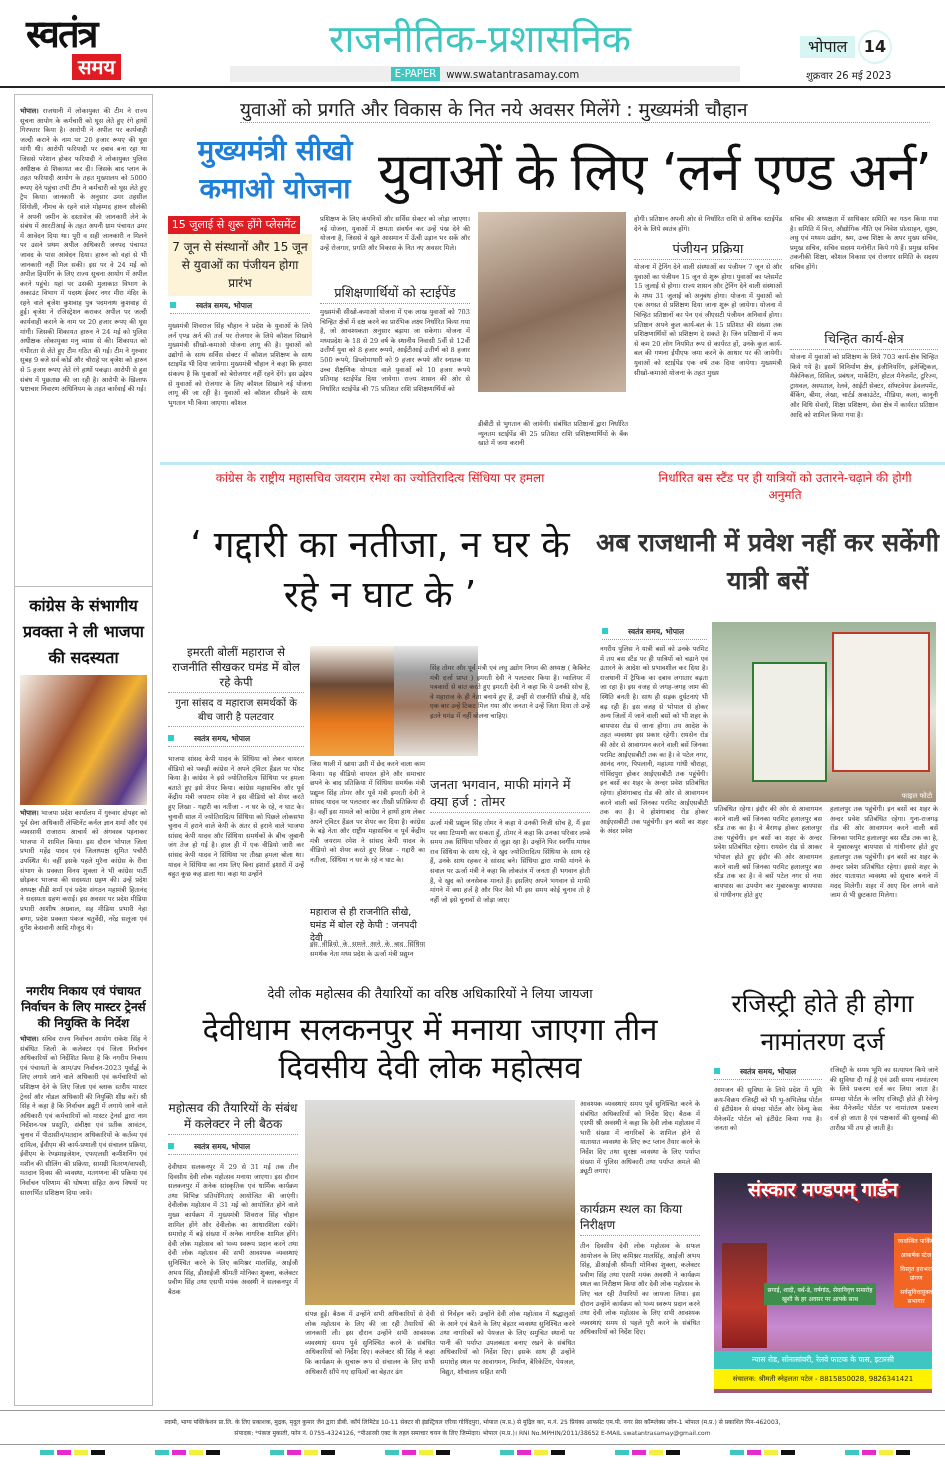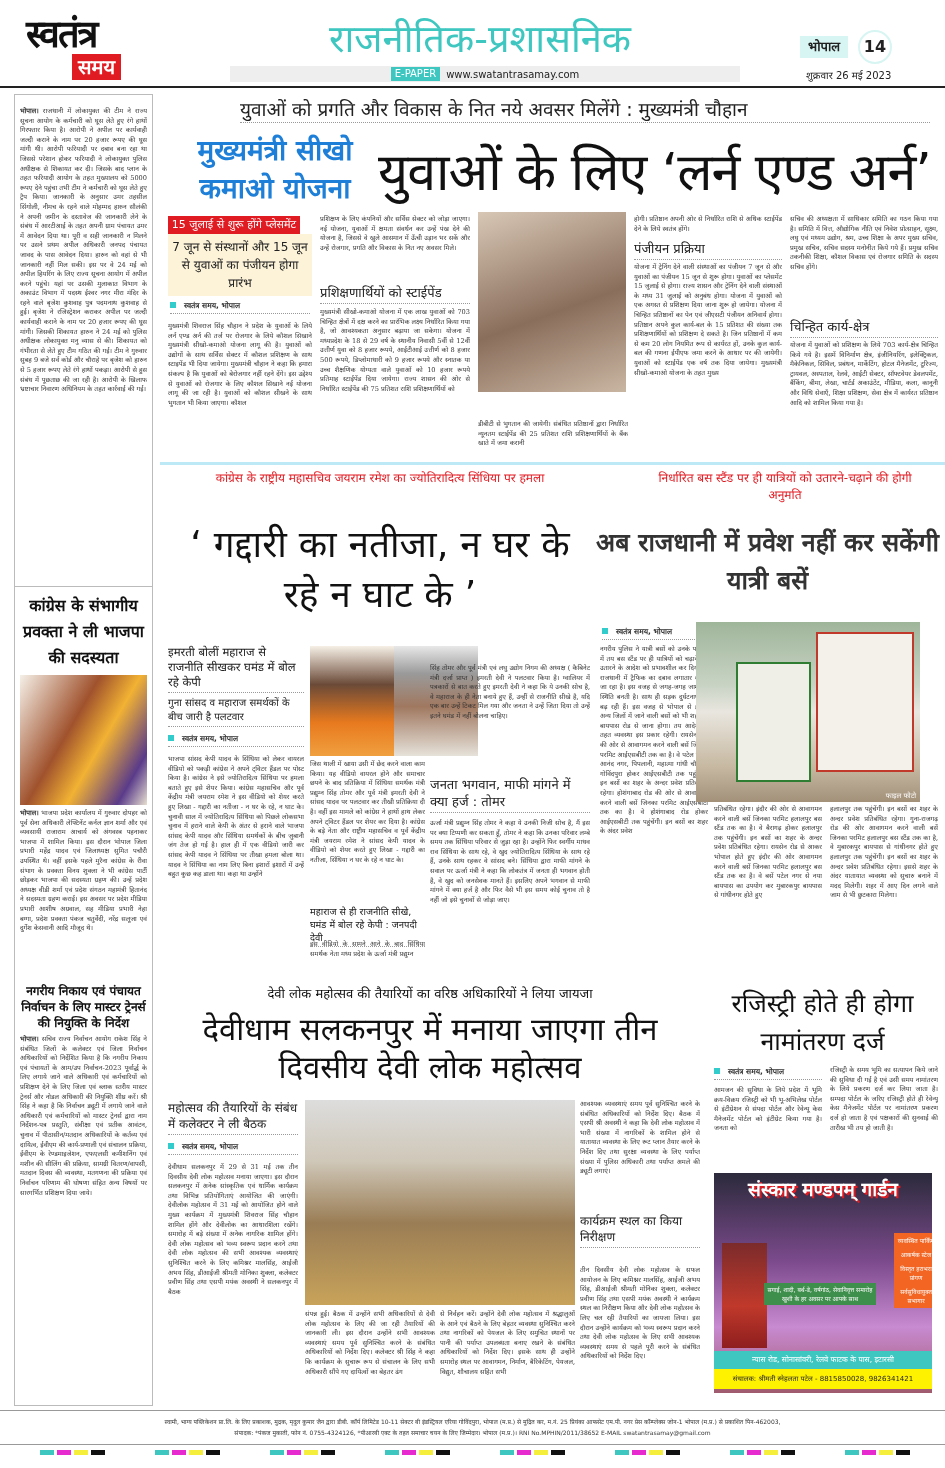--- a/index.html
+++ b/index.html
@@ -1,49 +1,49 @@
 <!DOCTYPE html>
 <html><head>
 <meta charset="utf-8">
 <style>
 *{box-sizing:border-box;margin:0;padding:0}
 body{width:945px;height:1468px;background:#fff;font-family:"DejaVu Sans",sans-serif;color:#222;position:relative;overflow:hidden}
 .abs{position:absolute}
 .body-text{font-size:6.6px;line-height:9.6px;color:#333;text-align:justify;overflow:hidden;font-family:"DejaVu Serif",serif}
-.byline{font-size:7.5px;font-weight:bold;color:#333;display:flex;align-items:center;gap:8px;border-bottom:1px dotted #999;padding-bottom:3px}
+.byline{font-size:7.5px;font-weight:bold;color:#333;display:flex;align-items:center;gap:20px;border-bottom:1px dotted #999;padding-bottom:3px}
 .byline .sq{width:6px;height:6px;background:#3cc;display:inline-block}
-.sub{font-size:13px;text-align:left;color:#222;border-bottom:1px dotted #999;padding-bottom:2px}
+.sub{font-size:13px;text-align:center;color:#222;border-bottom:1px dotted #999;padding-bottom:2px}
 .photo{background:#999;overflow:hidden}
 
 #logo-top{left:26px;top:14px;font-size:38px;font-weight:bold;color:#111;letter-spacing:-2px;line-height:40px;font-family:"DejaVu Serif",serif}
 #logo-bot{left:72px;top:54px;background:#e11b22;color:#fff;font-size:20px;font-weight:bold;padding:0 6px;line-height:26px;font-family:"DejaVu Serif",serif}
 #section-title{left:240px;top:14px;width:480px;text-align:center;font-size:38px;color:#3ec7c0;line-height:50px}
 #epaper-bar{left:230px;top:66px;width:510px;height:16px;background:#eee;display:flex;align-items:center;justify-content:center;gap:6px;font-size:10px}
 #epaper-badge{background:#3ec7c0;color:#fff;padding:0 4px;font-size:10px;line-height:14px}
-#city-box{left:800px;top:36px;background:#d7f5f2;padding:0 8px;font-size:13px;font-weight:bold;line-height:22px}
+#city-box{left:800px;top:36px;background:#d7f5f2;padding:0 8px;font-size:16px;font-weight:normal;line-height:22px}
 #page-num{left:858px;top:30px;width:34px;height:34px;border-radius:50%;border:2px solid #d7f5f2;background:#fff;font-size:16px;font-weight:bold;text-align:center;line-height:30px}
 #date{left:806px;top:68px;font-size:10px}
 #header-rule{left:0;top:86px;width:945px;height:2px;background:#222}
 
 #left-col{left:14px;top:94px;width:139px;height:1312px;border:1px solid #bbb}
 .left-head{font-size:16px;font-weight:bold;text-align:center;line-height:22px;color:#111}
 
 #kicker{left:240px;top:96px;width:690px;font-size:19px;line-height:26px;border-bottom:1px dotted #999}
 #scheme-title{left:175px;top:132px;width:200px;font-size:28px;font-weight:bold;color:#1e7fd8;text-align:center;line-height:38px}
 #main-head{left:378px;top:132px;width:560px;font-size:52px;font-weight:normal;color:#111;line-height:80px;letter-spacing:-1px}
 #red-banner{left:168px;top:216px;width:132px;background:#e11b22;color:#fff;font-size:11px;text-align:center;line-height:18px}
 #cream-box{left:168px;top:234px;width:144px;background:#fdf3d8;font-size:12px;text-align:center;line-height:18px;padding:4px}
 #cm-photo{left:478px;top:212px;width:148px;height:180px;background:linear-gradient(160deg,#d8c7b5,#8a6e5c 55%,#c9b6a2)}
 #top-divider{left:160px;top:462px;width:785px;height:3px;background:#bde9f7}
 
 .red-kicker{color:#e11b22;font-size:12px;text-align:center;line-height:17px}
 #jairam-head{left:170px;top:520px;width:420px;font-size:37px;text-align:center;line-height:50px;color:#111}
 #bus-head{left:595px;top:524px;width:345px;font-size:25px;font-weight:bold;text-align:center;line-height:38px;color:#333}
 #pol-photo{left:310px;top:646px;width:168px;height:110px;display:flex}
-#bus-photo{left:696px;top:622px;width:224px;height:180px;background:linear-gradient(180deg,#9fb59a 0%,#c8d3c4 35%,#e9e6df 50%,#c7b9a2 80%,#a3917a 100%)}
+#bus-photo{left:712px;top:622px;width:224px;height:180px;background:linear-gradient(180deg,#9fb59a 0%,#c8d3c4 35%,#e9e6df 50%,#c7b9a2 80%,#a3917a 100%)}
 
 #fest-kicker{left:170px;top:985px;width:520px;font-size:13px;text-align:center;line-height:18px;color:#111}
 #fest-head{left:160px;top:1010px;width:540px;font-size:31px;text-align:center;line-height:38px;color:#111}
 #fest-photo{left:305px;top:1100px;width:270px;height:205px;background:linear-gradient(180deg,#ddd 0%,#cfc7b8 30%,#9a7d55 60%,#c8a35a 100%)}
 #reg-head{left:705px;top:985px;width:235px;font-size:25px;text-align:center;line-height:38px;color:#111}
 
 #ad{left:714px;top:1173px;width:218px;height:220px;background:linear-gradient(180deg,#2b2a3b,#7b4a8c 40%,#c88ad1 70%,#a05a6e);overflow:hidden}
 #ad-title{left:0;top:2px;width:218px;text-align:center;color:#fff;font-size:19px;font-weight:bold;text-shadow:2px 2px 0 #e11b22;line-height:28px}
 #ad-features{left:180px;top:60px;width:44px;background:#f26522;color:#fff;font-size:6px;text-align:center;line-height:9px;padding:3px 1px}
 #ad-services{left:50px;top:110px;width:112px;background:#3e8e4c;color:#fff;font-size:6px;text-align:center;line-height:9px;padding:2px}
@@ -104,21 +104,21 @@
 </div>
 <div class="abs" id="cm-photo"></div>
 <div class="abs body-text" style="left:478px;top:420px;width:150px;height:40px">डीबीटी से भुगतान की जायेगी। संबंधित प्रतिष्ठानों द्वारा निर्धारित न्यूनतम स्टाईपेंड की 25 प्रतिशत राशि प्रशिक्षणार्थियों के बैंक खाते में जमा करानी</div>
 <div class="abs" style="left:634px;top:215px;width:148px">
   <div class="body-text" style="height:20px">होगी। प्रतिष्ठान अपनी ओर से निर्धारित राशि से अधिक स्टाईपेंड देने के लिये स्वतंत्र होंगे।</div>
   <div class="sub" style="margin:4px 0 3px">पंजीयन प्रक्रिया</div>
   <div class="body-text" style="height:195px">योजना में ट्रेनिंग देने वाली संस्थाओं का पंजीयन 7 जून से और युवाओं का पंजीयन 15 जून से शुरू होगा। युवाओं का प्लेसमेंट 15 जुलाई से होगा। राज्य शासन और ट्रेनिंग देने वाली संस्थाओं के मध्य 31 जुलाई को अनुबंध होगा। योजना में युवाओं को एक अगस्त से प्रशिक्षण दिया जाना शुरू हो जायेगा। योजना में चिन्हित प्रतिष्ठानों का पेन एवं जीएसटी पंजीयन अनिवार्य होगा। प्रतिष्ठान अपने कुल कार्य-बल के 15 प्रतिशत की संख्या तक प्रशिक्षणार्थियों को प्रशिक्षण दे सकते है। जिन प्रतिष्ठानों में कम से कम 20 लोग नियमित रूप से कार्यरत हों, उनके कुल कार्य-बल की गणना ईपीएफ जमा करने के आधार पर की जायेगी। युवाओं को स्टाईपेंड एक वर्ष तक दिया जायेगा। मुख्यमंत्री सीखो-कमाओ योजना के तहत मुख्य</div>
 </div>
 <div class="abs" style="left:790px;top:215px;width:148px">
   <div class="body-text" style="height:90px">सचिव की अध्यक्षता में साधिकार समिति का गठन किया गया है। समिति में वित्त, औद्योगिक नीति एवं निवेश प्रोत्साहन, सूक्ष्म, लघु एवं मध्यम उद्योग, श्रम, उच्च शिक्षा के अपर मुख्य सचिव, प्रमुख सचिव, सचिव सदस्य मनोनीत किये गये हैं। प्रमुख सचिव तकनीकी शिक्षा, कौशल विकास एवं रोजगार समिति के सदस्य सचिव होंगे।</div>
-  <div class="sub" style="margin:12px 0 3px">चिन्हित कार्य-क्षेत्र</div>
+  <div class="sub" style="margin:24px 0 3px">चिन्हित कार्य-क्षेत्र</div>
   <div class="body-text" style="height:125px">योजना में युवाओं को प्रशिक्षण के लिये 703 कार्य-क्षेत्र चिन्हित किये गये है। इसमें विनिर्माण क्षेत्र, इंजीनियरिंग, इलेक्ट्रिकल, मैकेनिकल, सिविल, प्रबंधन, मार्केटिंग, होटल मैनेजमेंट, टूरिज्म, ट्रायवल, अस्पताल, रेलवे, आईटी सेक्टर, सॉफ्टवेयर डेवलपमेंट, बैंकिंग, बीमा, लेखा, चार्टर्ड अकाउंटेंट, मीडिया, कला, कानूनी और विधि सेवाएँ, शिक्षा प्रशिक्षण, सेवा क्षेत्र में कार्यरत प्रतिष्ठान आदि को शामिल किया गया है।</div>
 </div>
 <div class="abs" id="top-divider"></div>
 
 <div class="abs red-kicker" style="left:190px;top:470px;width:380px">कांग्रेस के राष्ट्रीय महासचिव जयराम रमेश का ज्योतिरादित्य सिंधिया पर हमला</div>
 <div class="abs" id="jairam-head">‘ गद्दारी का नतीजा, न घर के रहे न घाट के ’</div>
 <div class="abs" style="left:168px;top:645px;width:136px">
   <div class="sub" style="font-size:11.5px;line-height:15px">इमरती बोलीं महाराज से राजनीति सीखकर घमंड में बोल रहे केपी</div>
   <div class="sub" style="font-size:10px;line-height:14px;margin-top:3px">गुना सांसद व महाराज समर्थकों के बीच जारी है पलटवार</div>
   <div class="byline" style="margin-top:6px">
@@ -163,21 +163,21 @@
       <span class="sq"></span>
       <span>स्वतंत्र समय, भोपाल</span>
     </div>
   <div class="body-text" style="height:235px;margin-top:8px">देवीधाम सलकनपुर में 29 से 31 मई तक तीन दिवसीय देवी लोक महोत्सव मनाया जाएगा। इस दौरान सलकनपुर में अनेक सांस्कृतिक एवं धार्मिक कार्यक्रम तथा विभिन्न प्रतियोगिताएं आयोजित की जाएंगी। देवीलोक महोत्सव में 31 मई को आयोजित होने वाले मुख्य कार्यक्रम में मुख्यमंत्री शिवराज सिंह चौहान शामिल होंगे और देवीलोक का आधारशिला रखेंगे। समारोह में बड़े संख्या में अनेक नागरिक शामिल होंगे। देवी लोक महोत्सव को भव्य स्वरूप प्रदान करने तथा देवी लोक महोत्सव की सभी आवश्यक व्यवस्थाएं सुनिश्चित करने के लिए कमिश्नर मालसिंह, आईजी अभय सिंह, डीआईजी श्रीमती मोनिका शुक्ला, कलेक्टर प्रवीण सिंह तथा एसपी मयंक अवस्थी ने सलकनपुर में बैठक</div>
 </div>
 <div class="abs" id="fest-photo"></div>
 <div class="abs body-text" style="left:305px;top:1310px;width:130px;height:95px">संपन्न हुई। बैठक में उन्होंने सभी अधिकारियों से देवी लोक महोत्सव के लिए की जा रही तैयारियों की जानकारी ली। इस दौरान उन्होंने सभी आवश्यक व्यवस्थाएं समय पूर्व सुनिश्चित करने के संबंधित अधिकारियों को निर्देश दिए। कलेक्टर श्री सिंह ने कहा कि कार्यक्रम के सुचारू रूप से संचालन के लिए सभी अधिकारी सौंपे गए दायित्वों का बेहतर ढंग</div>
 <div class="abs body-text" style="left:440px;top:1310px;width:135px;height:95px">से निर्वहन करें। उन्होंने देवी लोक महोत्सव में श्रद्धालुओं के आने एवं बैठने के लिए बेहतर व्यवस्था सुनिश्चित करने तथा नागरिकों को पेयजल के लिए समुचित स्थानों पर पानी की पर्याप्त उपलब्धता बनाए रखने के संबंधित अधिकारियों को निर्देश दिए। इसके साथ ही उन्होंने समारोह स्थल पर आवागमन, निर्माण, बैरिकेटिंग, पेयजल, विद्युत, शौचालय सहित सभी</div>
 <div class="abs" style="left:580px;top:1100px;width:120px">
   <div class="body-text" style="height:95px">आवश्यक व्यवस्थाएं समय पूर्व सुनिश्चित करने के संबंधित अधिकारियों को निर्देश दिए। बैठक में एसपी श्री अवस्थी ने कहा कि देवी लोक महोत्सव में भारी संख्या में नागरिकों के शामिल होने से यातायात व्यवस्था के लिए रूट प्लान तैयार करने के निर्देश दिए तथा सुरक्षा व्यवस्था के लिए पर्याप्त संख्या में पुलिस अधिकारी तथा पर्याप्त अमले की ड्यूटी लगाएं।</div>
-  <div class="sub" style="text-align:left;font-size:12px;line-height:16px;margin:18px 0">कार्यक्रम स्थल का किया निरीक्षण</div>
+  <div class="sub" style="text-align:left;font-size:12px;line-height:16px;margin:6px 0">कार्यक्रम स्थल का किया निरीक्षण</div>
   <div class="body-text" style="height:150px">तीन दिवसीय देवी लोक महोत्सव के सफल आयोजन के लिए कमिश्नर मालसिंह, आईजी अभय सिंह, डीआईजी श्रीमती मोनिका शुक्ला, कलेक्टर प्रवीण सिंह तथा एसपी मयंक अवस्थी ने कार्यक्रम स्थल का निरीक्षण किया और देवी लोक महोत्सव के लिए चल रही तैयारियों का जायजा लिया। इस दौरान उन्होंने कार्यक्रम को भव्य स्वरूप प्रदान करने तथा देवी लोक महोत्सव के लिए सभी आवश्यक व्यवस्थाएं समय से पहले पूरी करने के संबंधित अधिकारियों को निर्देश दिए।</div>
 </div>
 
 <div class="abs" id="reg-head">रजिस्ट्री होते ही होगा नामांतरण दर्ज</div>
 <div class="abs" style="left:714px;top:1066px;width:108px">
   <div class="byline">
       <span class="sq"></span>
       <span>स्वतंत्र समय, भोपाल</span>
     </div>
   <div class="body-text" style="height:70px;margin-top:6px">आमजन की सुविधा के लिये प्रदेश में भूमि क्रय-विक्रय रजिस्ट्री को भी भू-अभिलेख पोर्टल से इंटीग्रेशन से संपदा पोर्टल और रेवेन्यू केस मैनेजमेंट पोर्टल को इंटीग्रेट किया गया है। जनता को</div>

